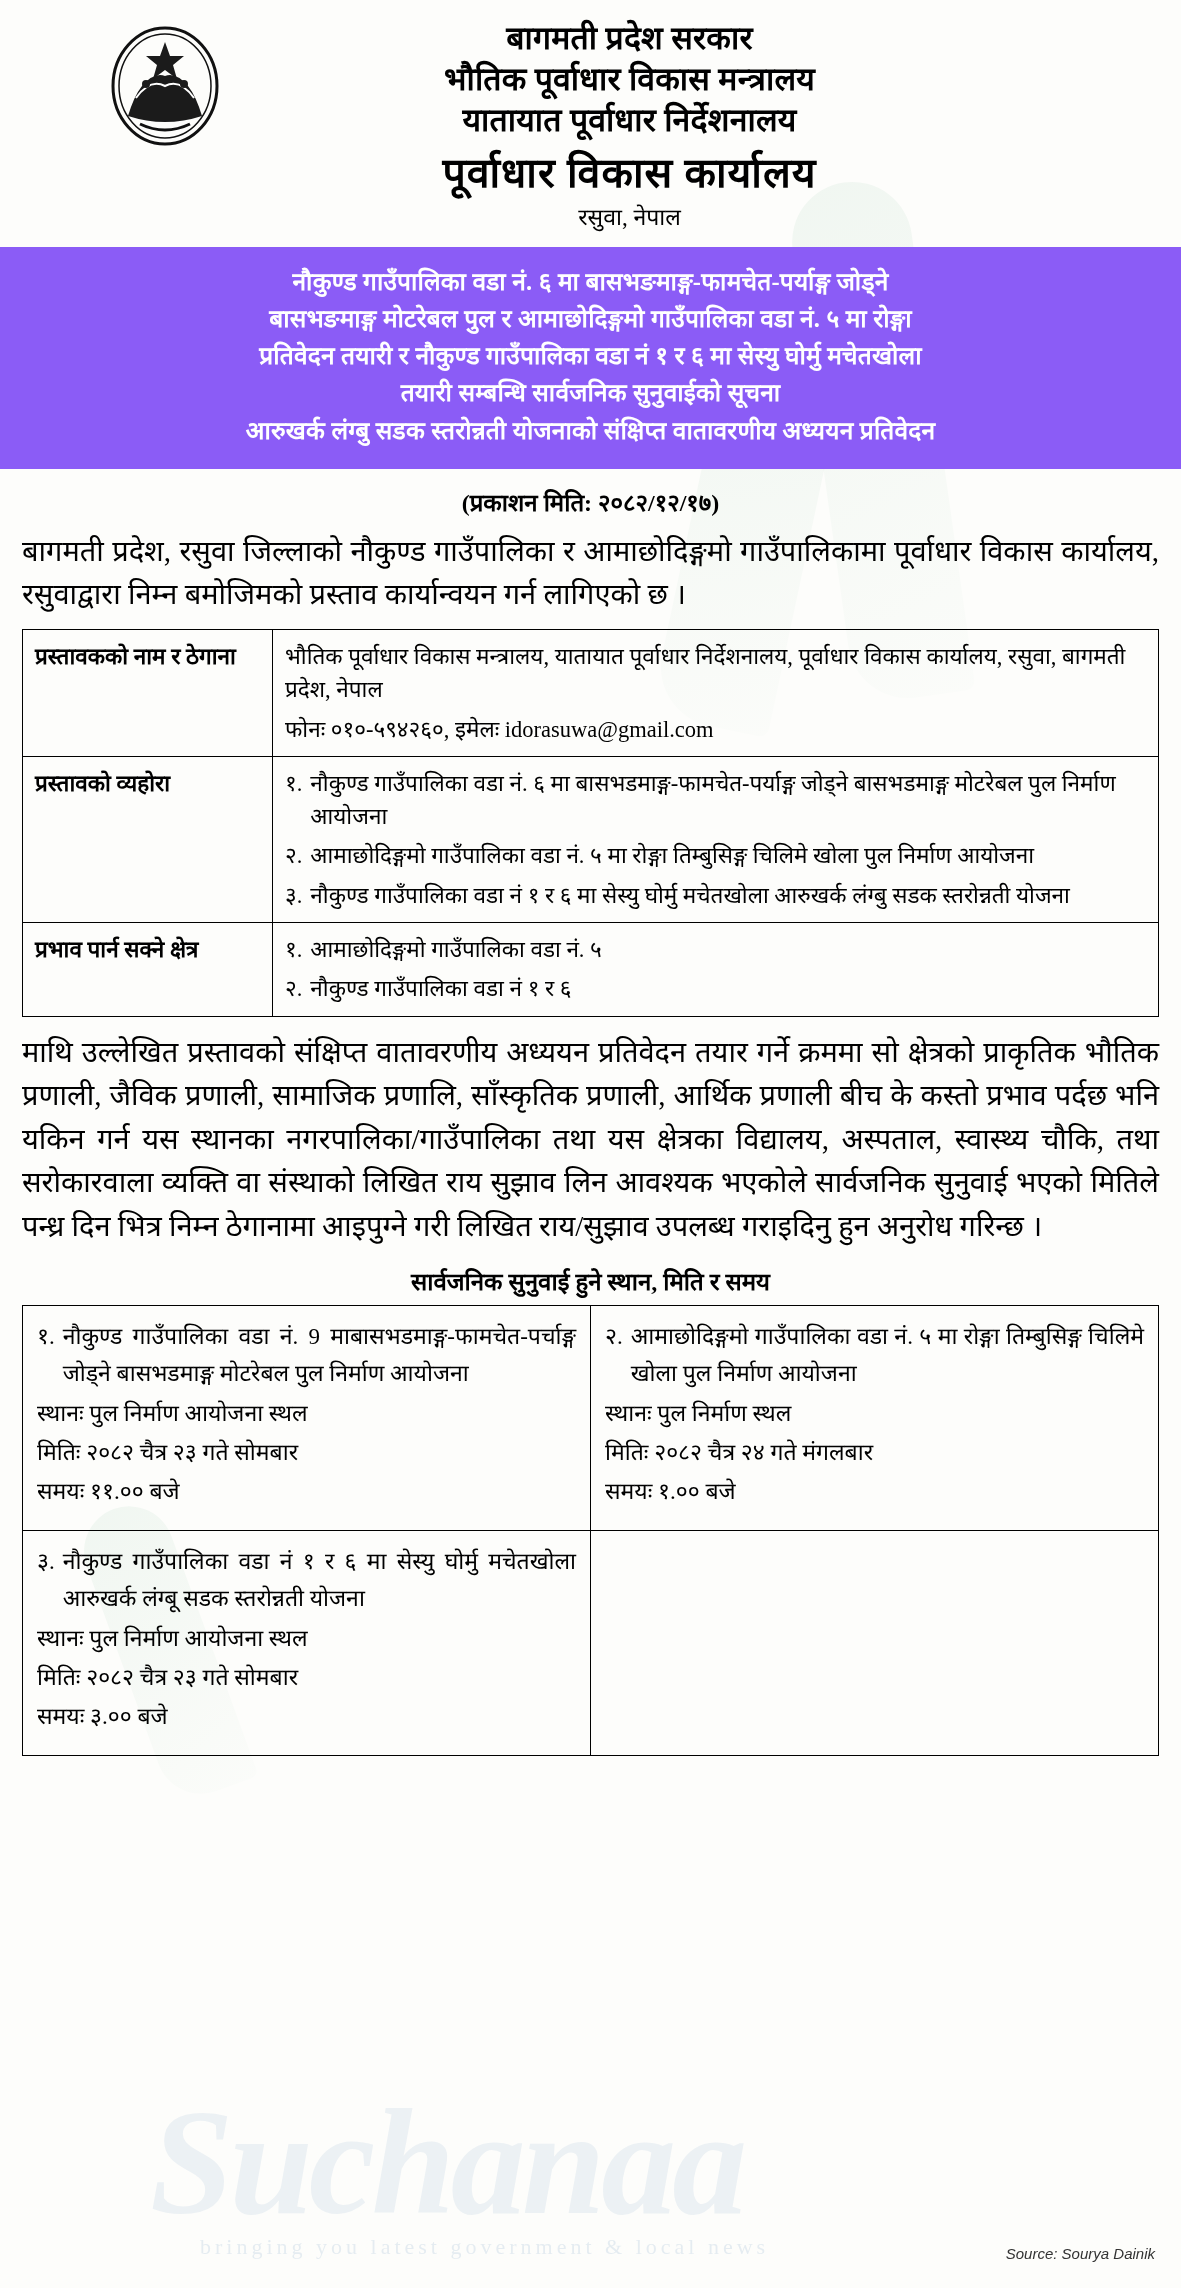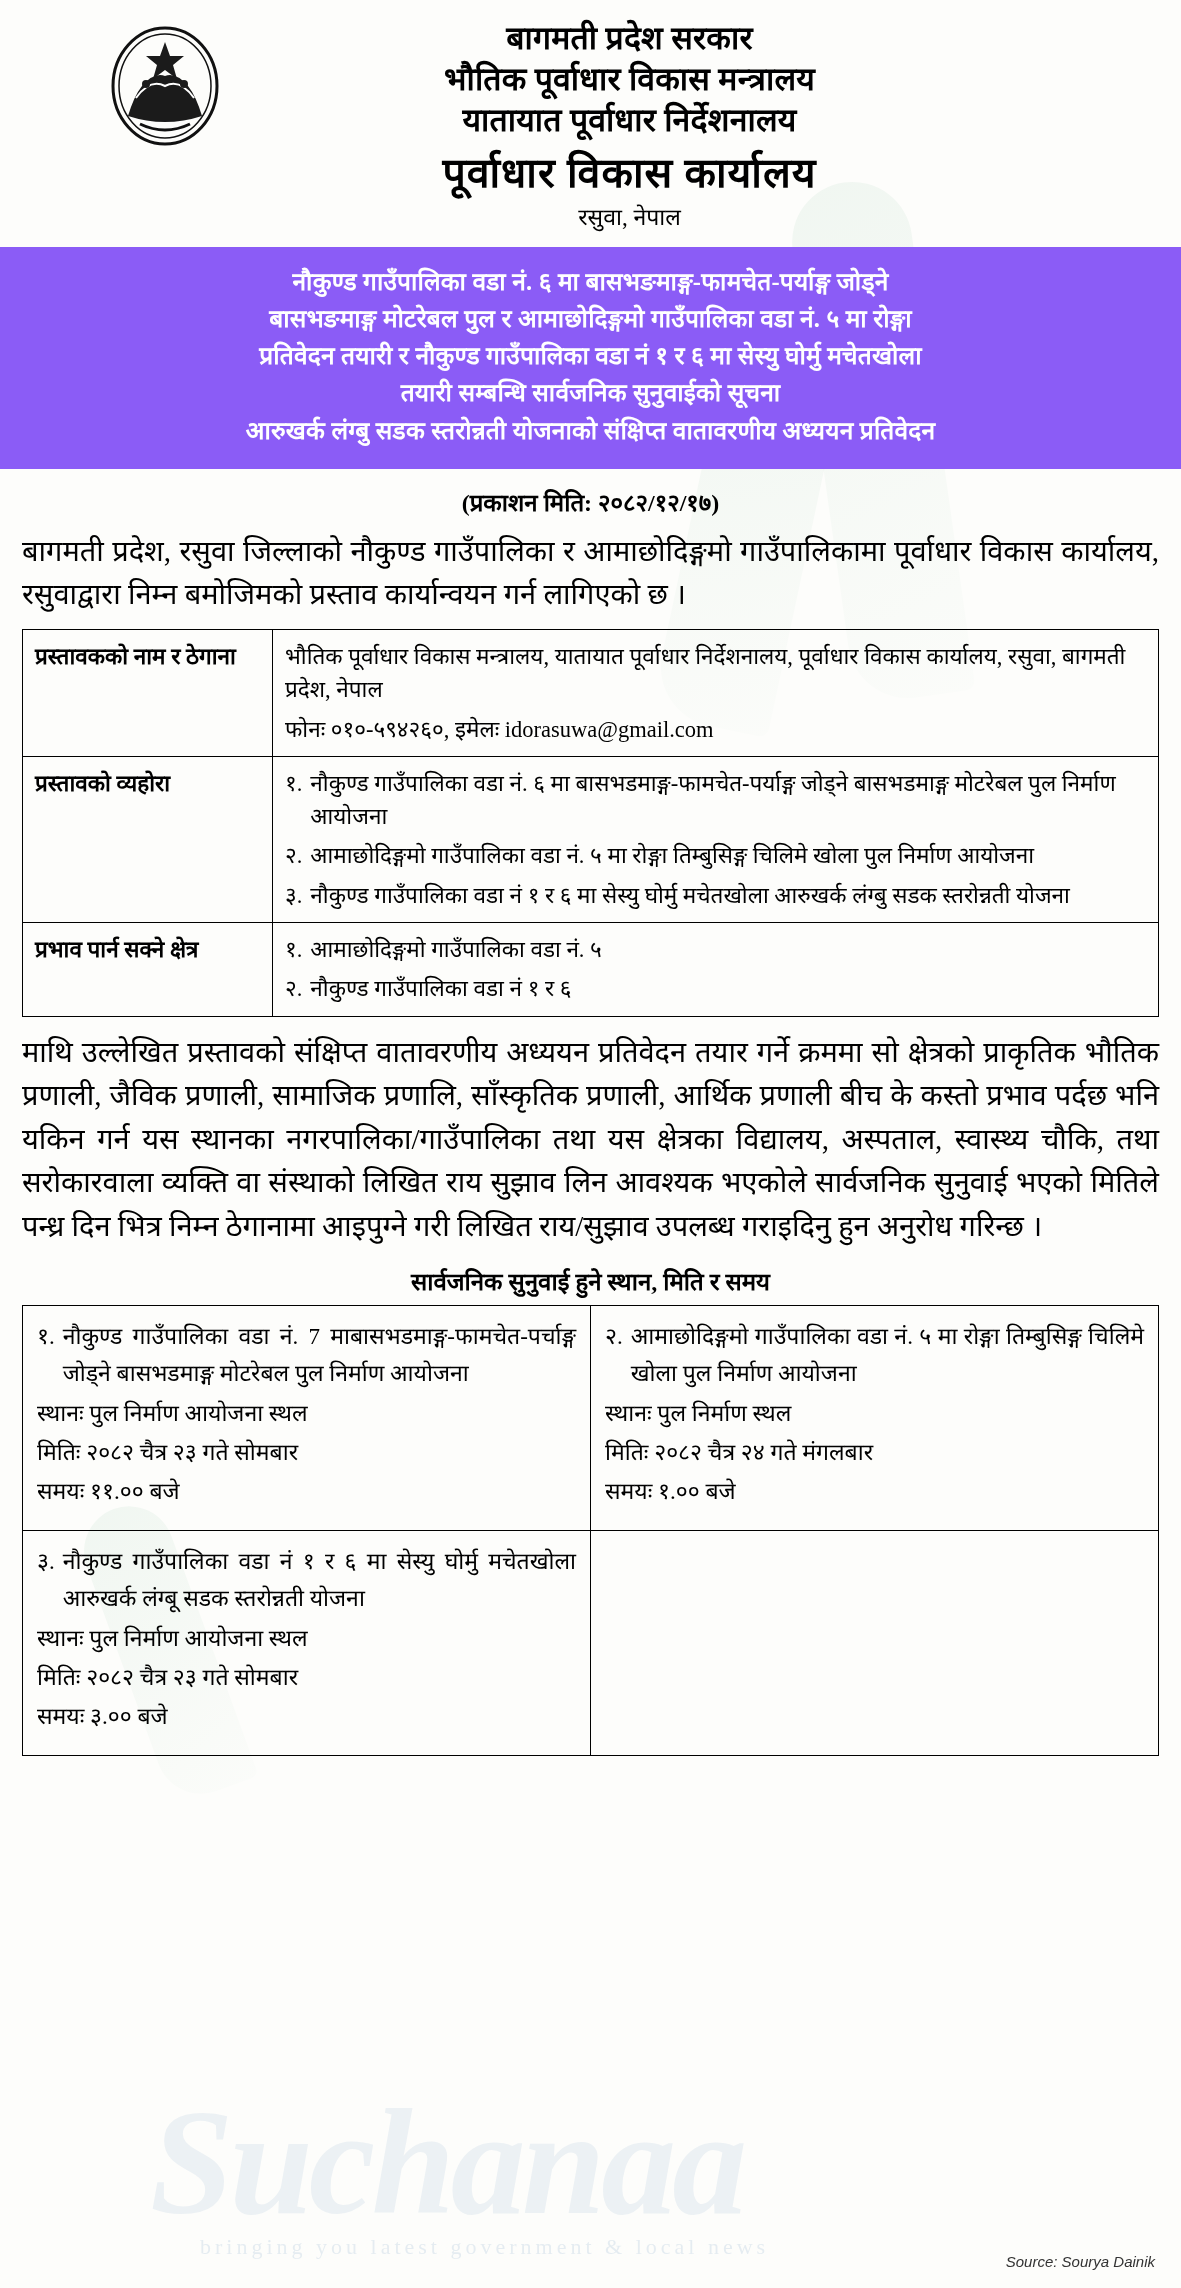--- a/index.html
+++ b/index.html
@@ -191,21 +191,21 @@
 
   .source {
     text-align: right;
     font-family: "Liberation Sans", sans-serif;
     font-size: 15px;
     font-style: italic;
     color: #333;
     padding: 10px 26px 10px 0;
     position: absolute;
     right: 0;
-    bottom: 8px;
+    bottom: 16px;
     z-index: 3;
   }
 </style>
 </head>
 <body>
 
 <div class="page">
 
   <div class="watermark">
     <div class="wm-leaf l1"></div>
@@ -296,21 +296,21 @@
     <p class="para">माथि उल्लेखित प्रस्तावको संक्षिप्त वातावरणीय अध्ययन प्रतिवेदन तयार गर्ने क्रममा सो क्षेत्रको प्राकृतिक भौतिक प्रणाली, जैविक प्रणाली, सामाजिक प्रणालि, साँस्कृतिक प्रणाली, आर्थिक प्रणाली बीच के कस्तो प्रभाव पर्दछ भनि यकिन गर्न यस स्थानका नगरपालिका/गाउँपालिका तथा यस क्षेत्रका विद्यालय, अस्पताल, स्वास्थ्य चौकि, तथा सरोकारवाला व्यक्ति वा संस्थाको लिखित राय सुझाव लिन आवश्यक भएकोले सार्वजनिक सुनुवाई भएको मितिले पन्ध्र दिन भित्र निम्न ठेगानामा आइपुग्ने गरी लिखित राय/सुझाव उपलब्ध गराइदिनु हुन अनुरोध गरिन्छ ।</p>
 
     <div class="section-title">सार्वजनिक सुनुवाई हुने स्थान, मिति र समय</div>
 
     <table class="hearing">
       <tbody>
         <tr>
           <td>
             <div class="hrow-head">
               <span class="num">१.</span>
-              <span class="txt">नौकुण्ड गाउँपालिका वडा नं. 7 माबासभडमाङ्ग-फामचेत-पर्चाङ्ग जोड्ने बासभडमाङ्ग मोटरेबल पुल निर्माण आयोजना</span>
+              <span class="txt">नौकुण्ड गाउँपालिका वडा नं. 9 माबासभडमाङ्ग-फामचेत-पर्चाङ्ग जोड्ने बासभडमाङ्ग मोटरेबल पुल निर्माण आयोजना</span>
             </div>
             <div class="kv">
               <span>स्थानः</span>
               <span>पुल निर्माण आयोजना स्थल</span>
             </div>
             <div class="kv">
               <span>मितिः</span>
               <span>२०८२ चैत्र २३ गते सोमबार</span>
             </div>
             <div class="kv">

